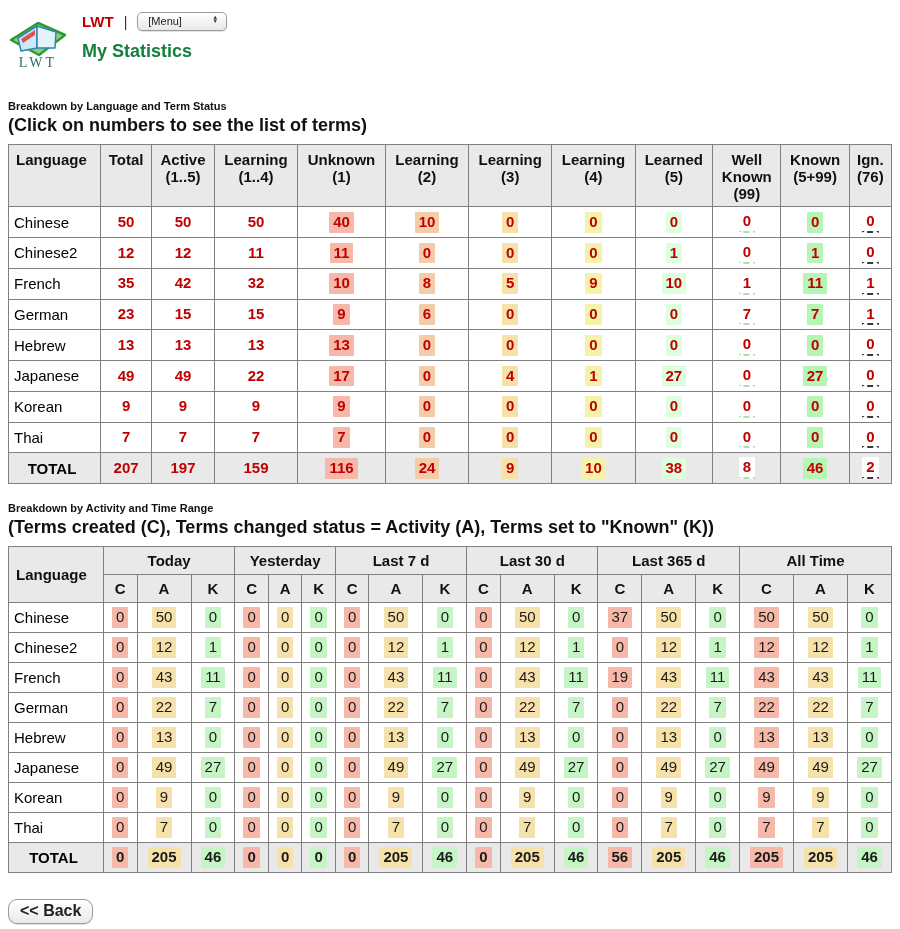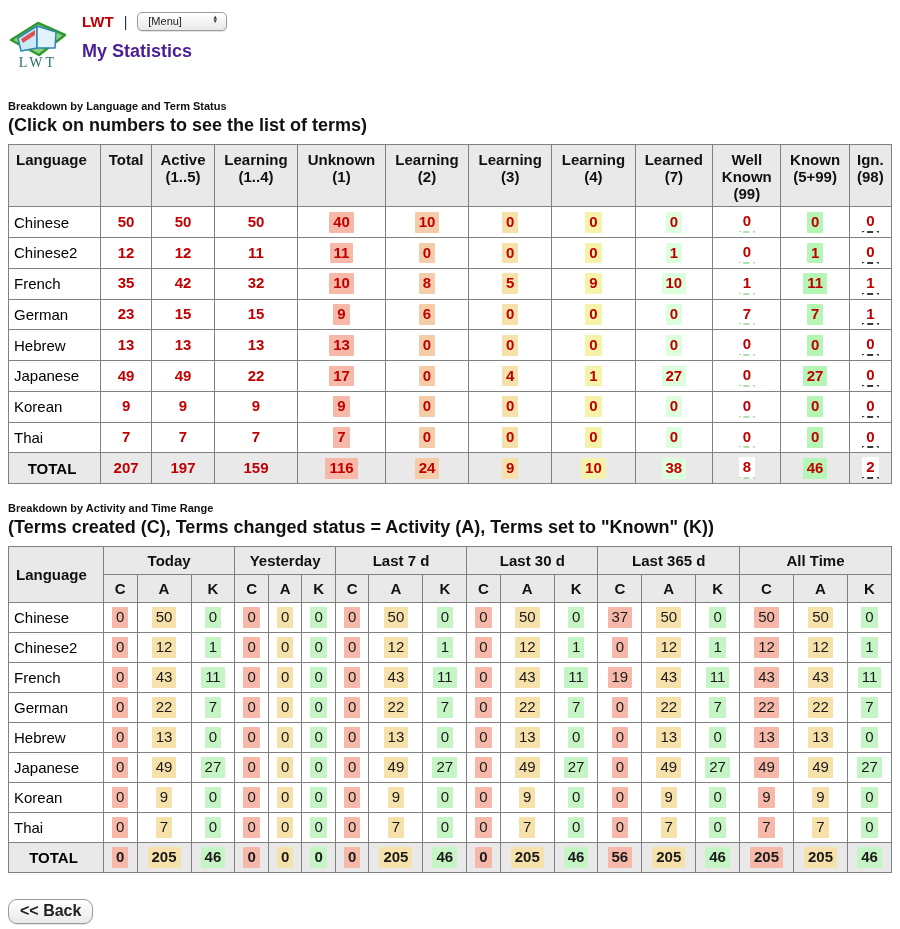--- a/index.html
+++ b/index.html
@@ -23,21 +23,21 @@
   .pipe{color:#333;font-size:14px;}
   .menu-select{
     display:inline-flex;gap:18px;
     border:1px solid #9a9a9a;border-radius:5px;
     background:linear-gradient(#ffffff,#e8e8e8);
     padding:2px 8px 3px 10px;font-size:11px;color:#222;
     box-shadow:0 1px 1px rgba(0,0,0,0.12);cursor:pointer;min-width:90px;
     justify-content:space-between;
   }
   .menu-arrows{display:inline-flex;flex-direction:column;line-height:4px;font-size:6px;color:#444;}
-  .page-title{font-size:18px;font-weight:bold;margin:10px 0 0 0;color:#4c1d95;}
+  .page-title{font-size:18px;font-weight:bold;margin:10px 0 0 0;color:#15803d;}
   .section-title{font-weight:bold;font-size:11px;line-height:1.25;}
   .section-sub{font-weight:bold;font-size:18px;line-height:1.25;margin-bottom:8px;}
   table.stats{
     border-collapse:collapse;width:100%;margin-bottom:18px;
     font-size:15px;table-layout:auto;
   }
   table.stats th,table.stats td{
     border:1px solid var(--border);
     padding:4px 5px;
   }
@@ -124,28 +124,28 @@
 (1..4)</th>
         <th>Unknown
 (1)</th>
         <th>Learning
 (2)</th>
         <th>Learning
 (3)</th>
         <th>Learning
 (4)</th>
         <th>Learned
-(7)</th>
+(5)</th>
         <th>Well
 Known
 (99)</th>
         <th>Known
 (5+99)</th>
         <th>Ign.
-(98)</th>
+(76)</th>
       </tr>
     </thead>
   <tbody>
       <tr>
         <td class="lang">Chinese</td>
         <td><span class="badge ">50</span></td>
         <td><span class="badge ">50</span></td>
         <td><span class="badge ">50</span></td>
         <td><span class="badge s1">40</span></td>
         <td><span class="badge s2">10</span></td>

